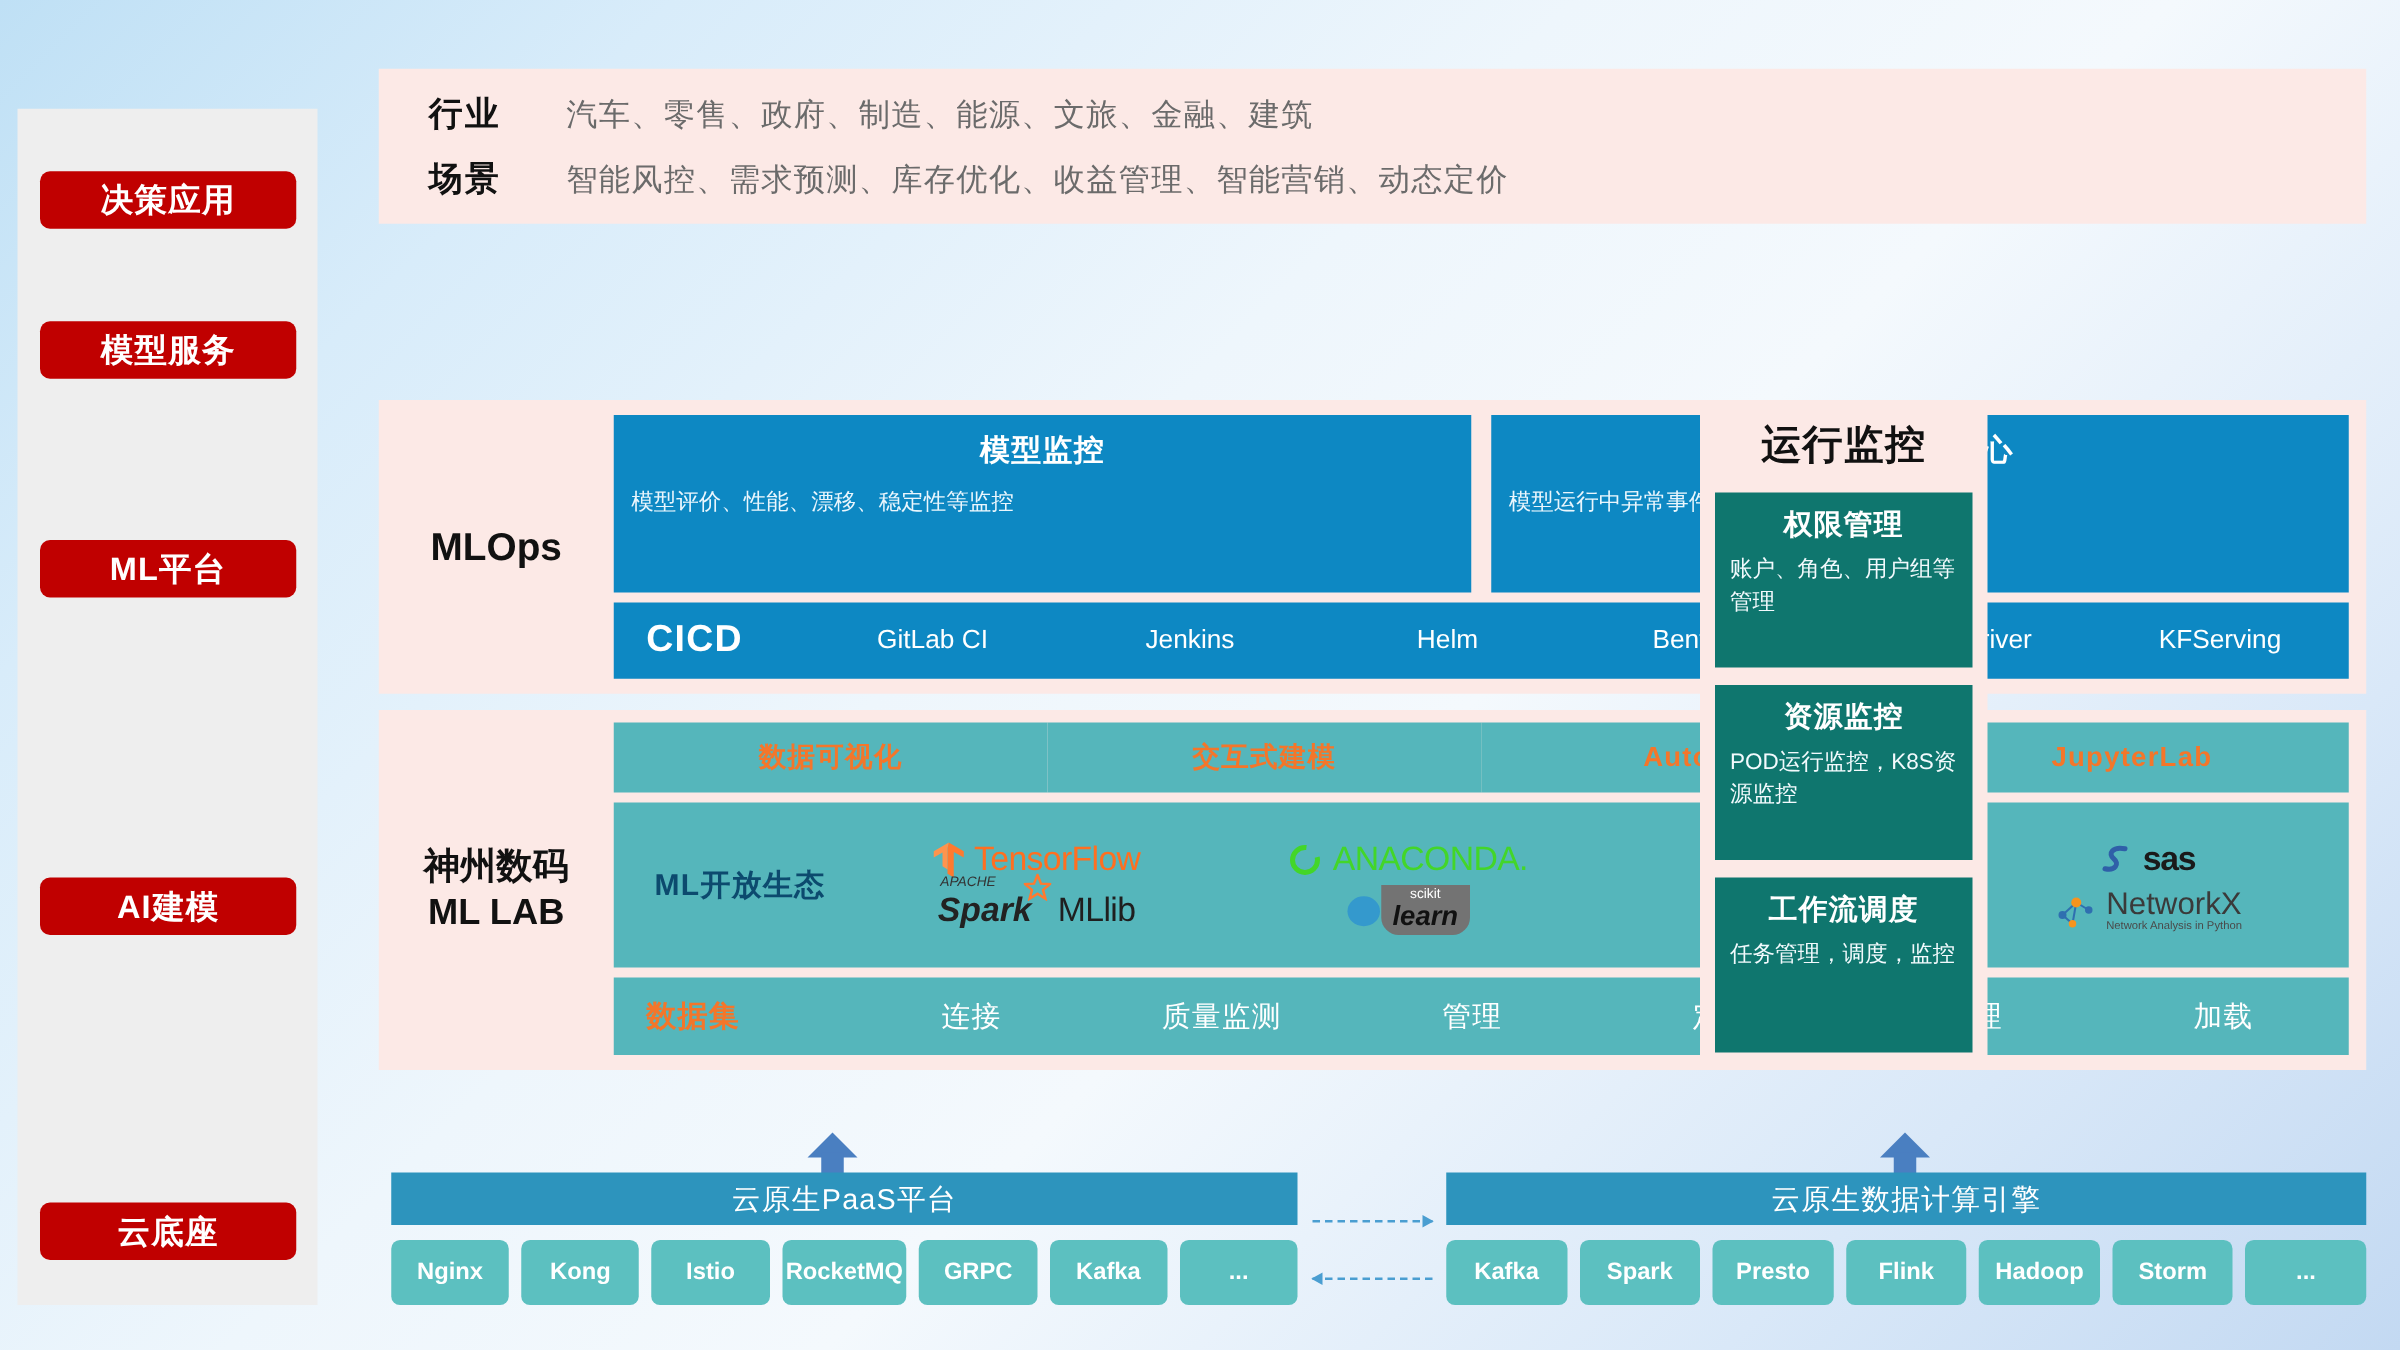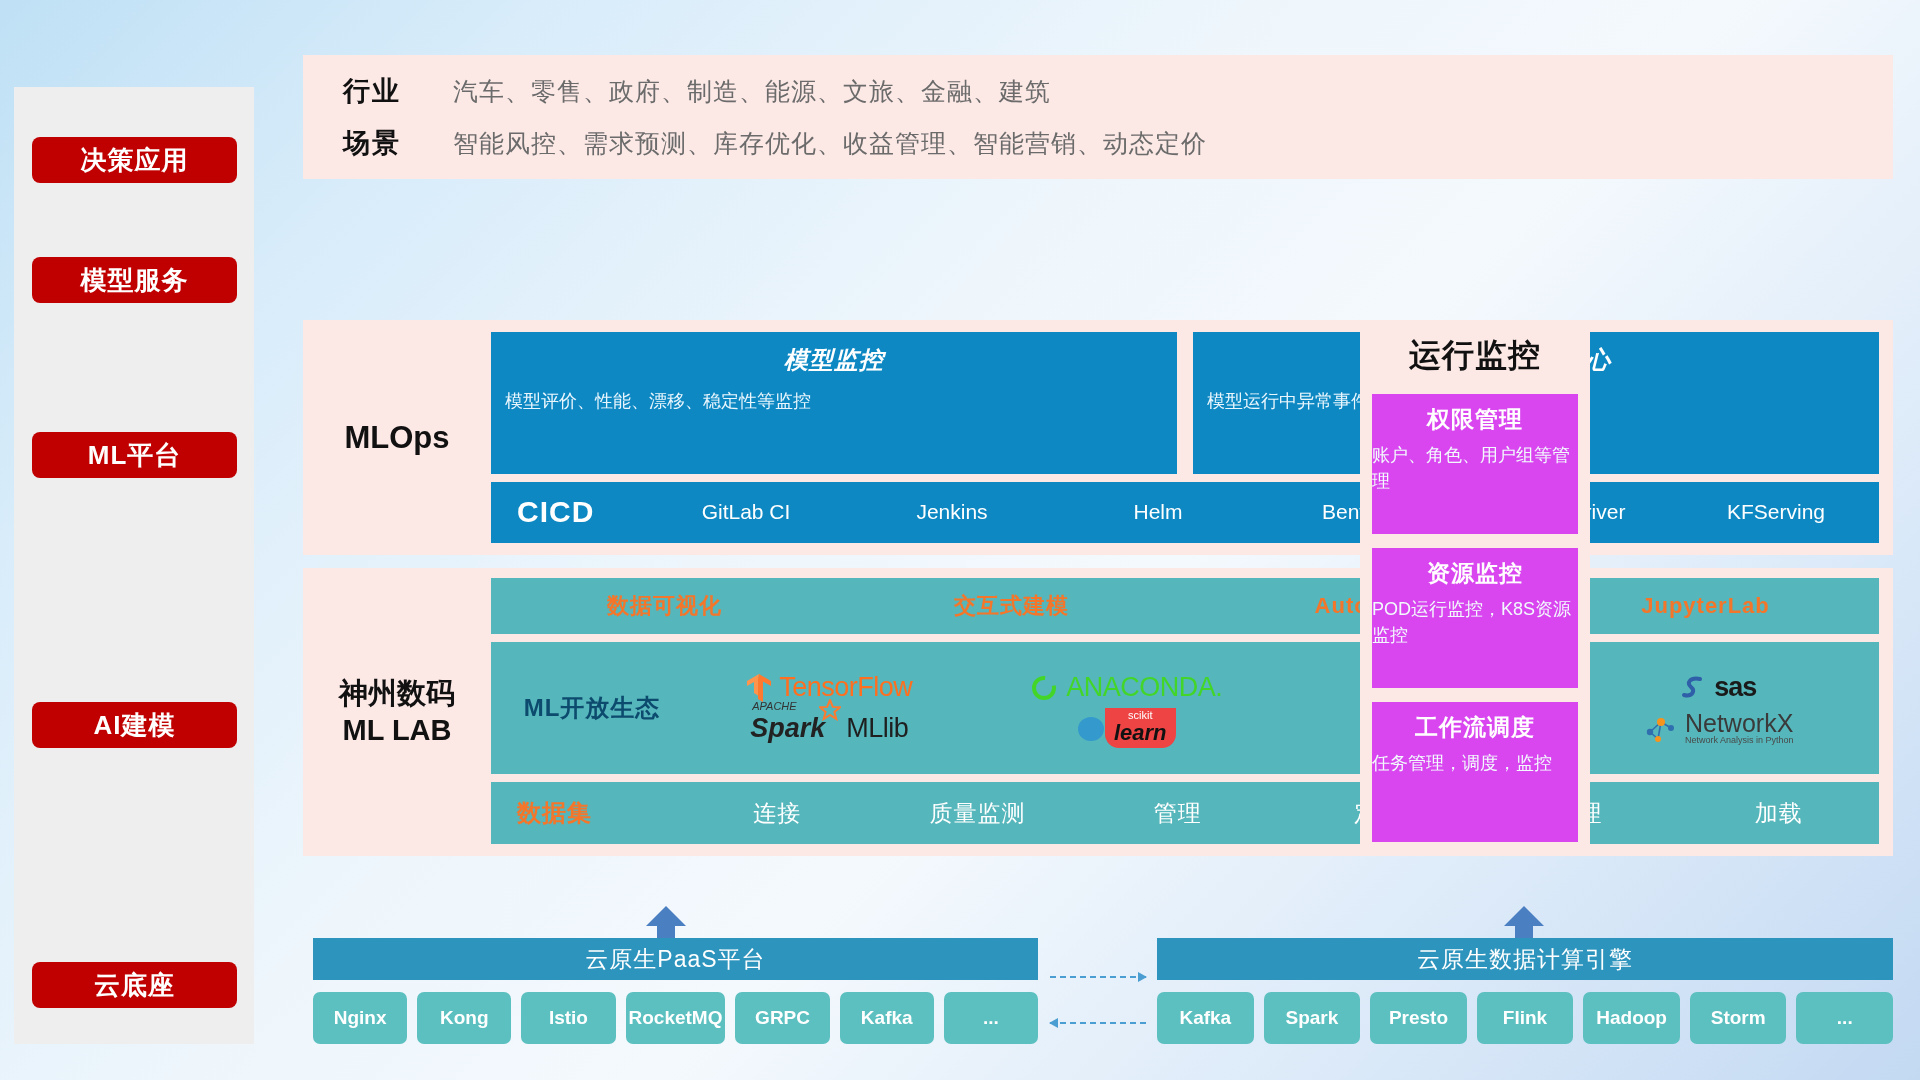--- a/index.html
+++ b/index.html
@@ -60,21 +60,21 @@
   .mlops-label {
     width: 188px; flex: none; display: flex; align-items: center; justify-content: center;
     font-size: 31px; font-weight: bold; color: #111;
   }
   .mlops-right { flex: 1; padding: 12px 14px 12px 0; display: flex; flex-direction: column; gap: 8px; }
   .mlops-cards { display: flex; gap: 16px; height: 148px; }
   .mlops-card {
     flex: 1; background: #0d88c3; color: #ffffff;
     padding: 12px 14px; display: flex; flex-direction: column; align-items: center;
   }
-  .mlops-card-title { font-size: 24px; font-weight: bold; margin-bottom: 12px; letter-spacing: 1px; font-style: italic; }
+  .mlops-card-title { font-size: 24px; font-weight: bold; margin-bottom: 12px; letter-spacing: 1px; }
   .mlops-card-desc { font-size: 18px; line-height: 1.45; align-self: stretch; color: #eaf6fd; }
 
   .cicd-bar {
     height: 64px; background: #0d88c3; display: flex; align-items: center;
     color: #fff; overflow: hidden; padding-left: 26px;
   }
   .cicd-title { font-size: 30px; font-weight: bold; width: 126px; flex: none; letter-spacing: 1px; }
   .cicd-items { display: flex; flex: 1; }
   .cicd-item {
     flex: 1; font-size: 21px; text-align: center;
@@ -108,21 +108,21 @@
   .ds-items { display: flex; flex: 1; }
   .ds-item { flex: 1; text-align: center; color: #ffffff; font-size: 23px; letter-spacing: 1px; }
 
   
   #band-monitor {
     position: absolute; left: 1360px; top: 320px; width: 230px; height: 536px;
     background: #fce9e6; padding: 14px 12px; display: flex; flex-direction: column; gap: 14px;
   }
   .monitor-title { font-size: 32px; font-weight: bold; color: #111; text-align: center; margin-bottom: 2px; letter-spacing: 1px; }
   .monitor-card {
-    background: #d946ef; color: #ffffff; padding: 10px 0 12px;
+    background: #0f766e; color: #ffffff; padding: 10px 12px 12px;
     display: flex; flex-direction: column; flex: 1;
   }
   .monitor-card-title { font-size: 23px; font-weight: bold; text-align: center; margin-bottom: 8px; letter-spacing: 1px; }
   .monitor-card-desc { font-size: 18px; line-height: 1.42; color: #f2fafd; }
 
   
   .cloud-group { position: absolute; bottom: 36px; }
   #cloud-paas  { left: 313px;  width: 725px; }
   #cloud-data  { left: 1157px; width: 736px; }
   .cloud-header {
@@ -262,21 +262,21 @@
               <svg width="22" height="22" viewBox="0 0 22 22" style="position:absolute;top:-14px;right:-16px">
                 <polygon points="11,1 13.8,7.9 21,8.3 15.4,12.9 17.3,20 11,16 4.7,20 6.6,12.9 1,8.3 8.2,7.9" fill="none" stroke="#ff7a2f" stroke-width="2"></polygon>
               </svg>
             </span>
             <span class="logo-txt" style="color:#1f1f1f;margin-left:14px">MLlib</span>
           </div>
           <div class="logo">
             <svg width="30" height="32" viewBox="0 0 30 32">
               <ellipse cx="15" cy="17" rx="13" ry="12" fill="#3499cd"></ellipse>
             </svg>
-            <span style="position:relative;display:inline-block;background:#ef4444;border-radius:0 0 14px 14px;padding:2px 9px 4px;margin-left:-8px">
+            <span style="position:relative;display:inline-block;background:#737373;border-radius:0 0 14px 14px;padding:2px 9px 4px;margin-left:-8px">
               <span style="display:block;font-size:11px;color:#fff;text-align:center;line-height:1">scikit</span>
               <span style="display:block;font-size:22px;color:#111;font-style:italic;font-weight:bold;line-height:1.05">learn</span>
             </span>
           </div>
           <div class="logo">
             <span style="background:#d00000;color:#6fd3e0;font-size:28px;font-weight:bold;padding:1px 9px;line-height:1.1">K</span>
             <span class="logo-txt" style="color:#1a1a1a;font-size:29px">Keras</span>
           </div>
           <div class="logo">
             <svg width="34" height="32" viewBox="0 0 34 32">

